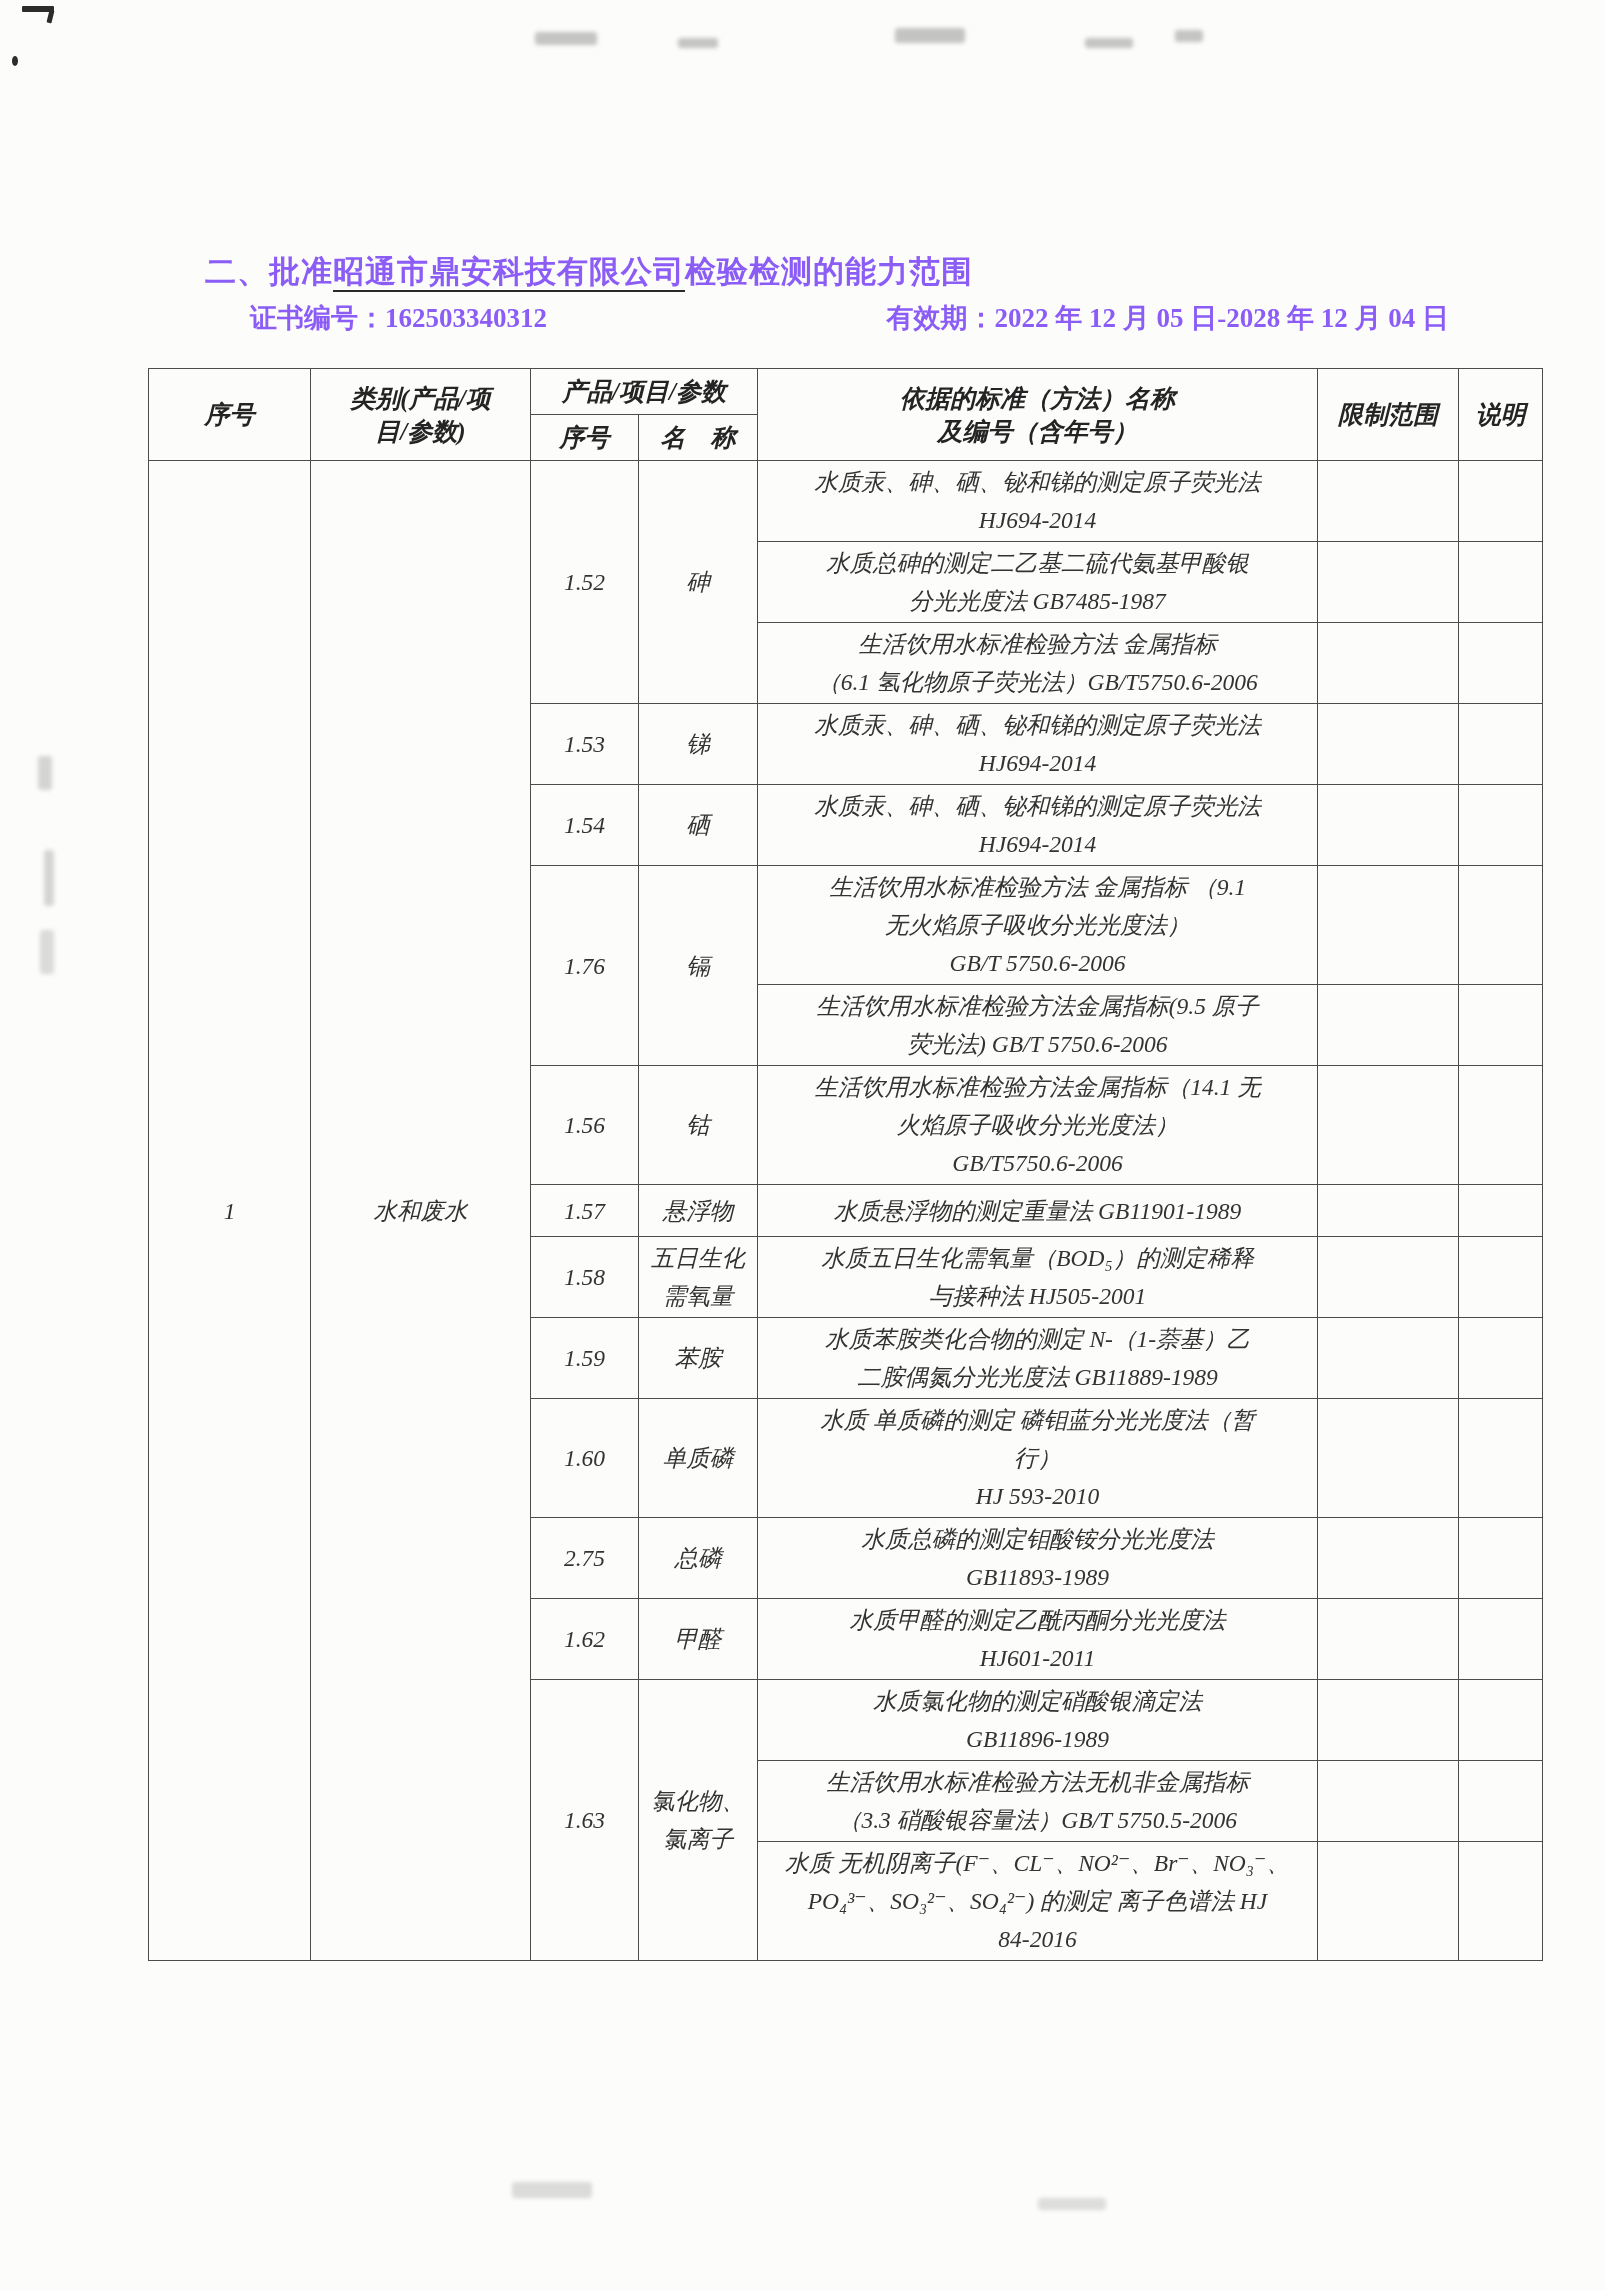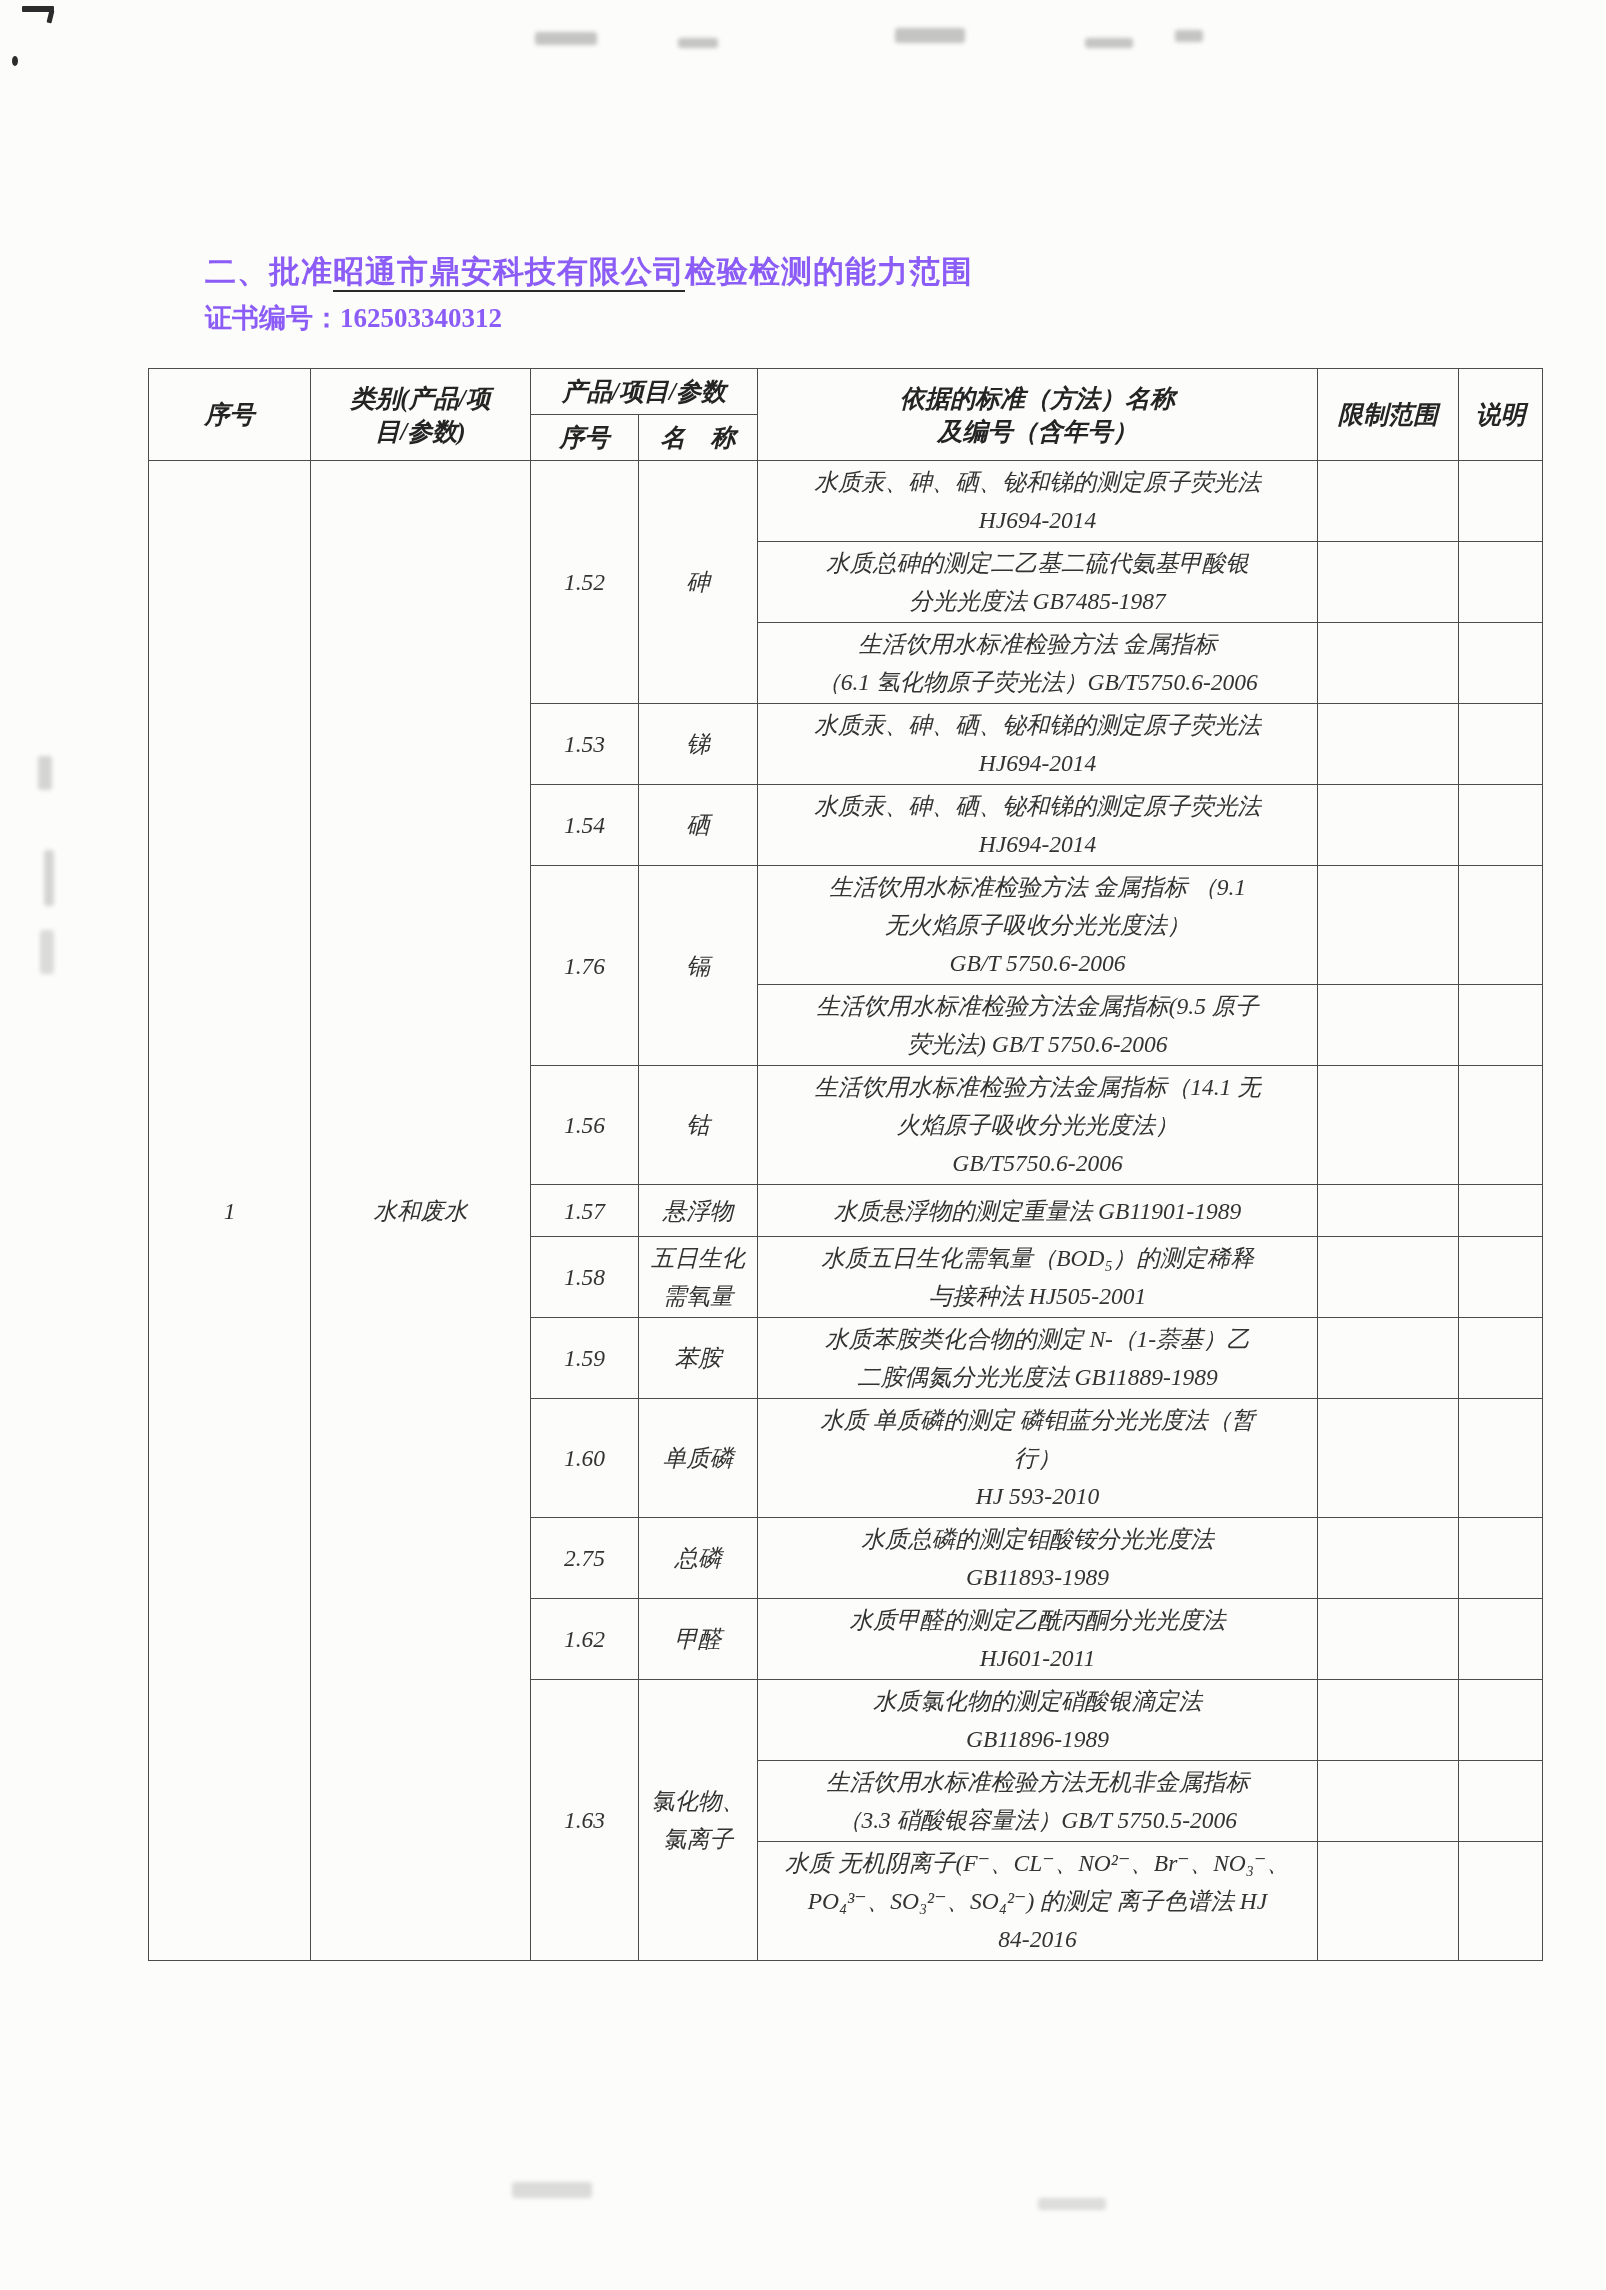--- a/index.html
+++ b/index.html
@@ -20,21 +20,21 @@
   .doc-header {
     position:absolute; left:205px; top:252px; width:1244px;
     font-weight:bold; color:#8b5cf6;
   }
   .doc-title {
     font-size:31px; letter-spacing:1px; line-height:40px; margin:0 0 8px 0;
   }
   .doc-title .company { border-bottom:2px solid #2a2a2a; padding-bottom:1px; }
   .meta-line {
     display:flex; justify-content:space-between;
-    font-size:27px; line-height:37px;
+    font-size:27px; line-height:37px;margin-left:45px;
   }
   .meta-left { white-space:pre; }
   .meta-right { white-space:pre; }
   
   .cap-table {
     position:absolute; left:148px; top:368px;
     border-collapse:collapse; table-layout:fixed; width:1394px;
     color:#333;
     font-style:italic;
   }
@@ -73,20 +73,21 @@
   <div class="art" style="left:38px;top:756px;width:14px;height:34px;opacity:.7;"></div>
   <div class="art" style="left:44px;top:850px;width:10px;height:56px;opacity:.7;"></div>
   <div class="art" style="left:40px;top:930px;width:14px;height:44px;opacity:.6;"></div>
   <div class="art" style="left:512px;top:2182px;width:80px;height:16px;opacity:.6;"></div>
   <div class="art" style="left:1038px;top:2198px;width:68px;height:12px;opacity:.55;"></div>
 
   <div class="doc-header">
     <div class="doc-title"><span>二、批准</span><span class="company">昭通市鼎安科技有限公司</span><span>检验检测的能力范围</span></div>
     <div class="meta-line">
       <span class="meta-left"><span>证书编号：</span><span>162503340312</span></span>
+      <span class="meta-right"><span>有效期：</span><span>2022 年 12 月 05 日-2028 年 12 月 04 日</span></span>
     </div>
   </div>
 
   <table class="cap-table">
     <colgroup>
       <col style="width:162px">
         <col style="width:220px">
         <col style="width:108px">
       <col style="width:119px">
         <col style="width:560px">

